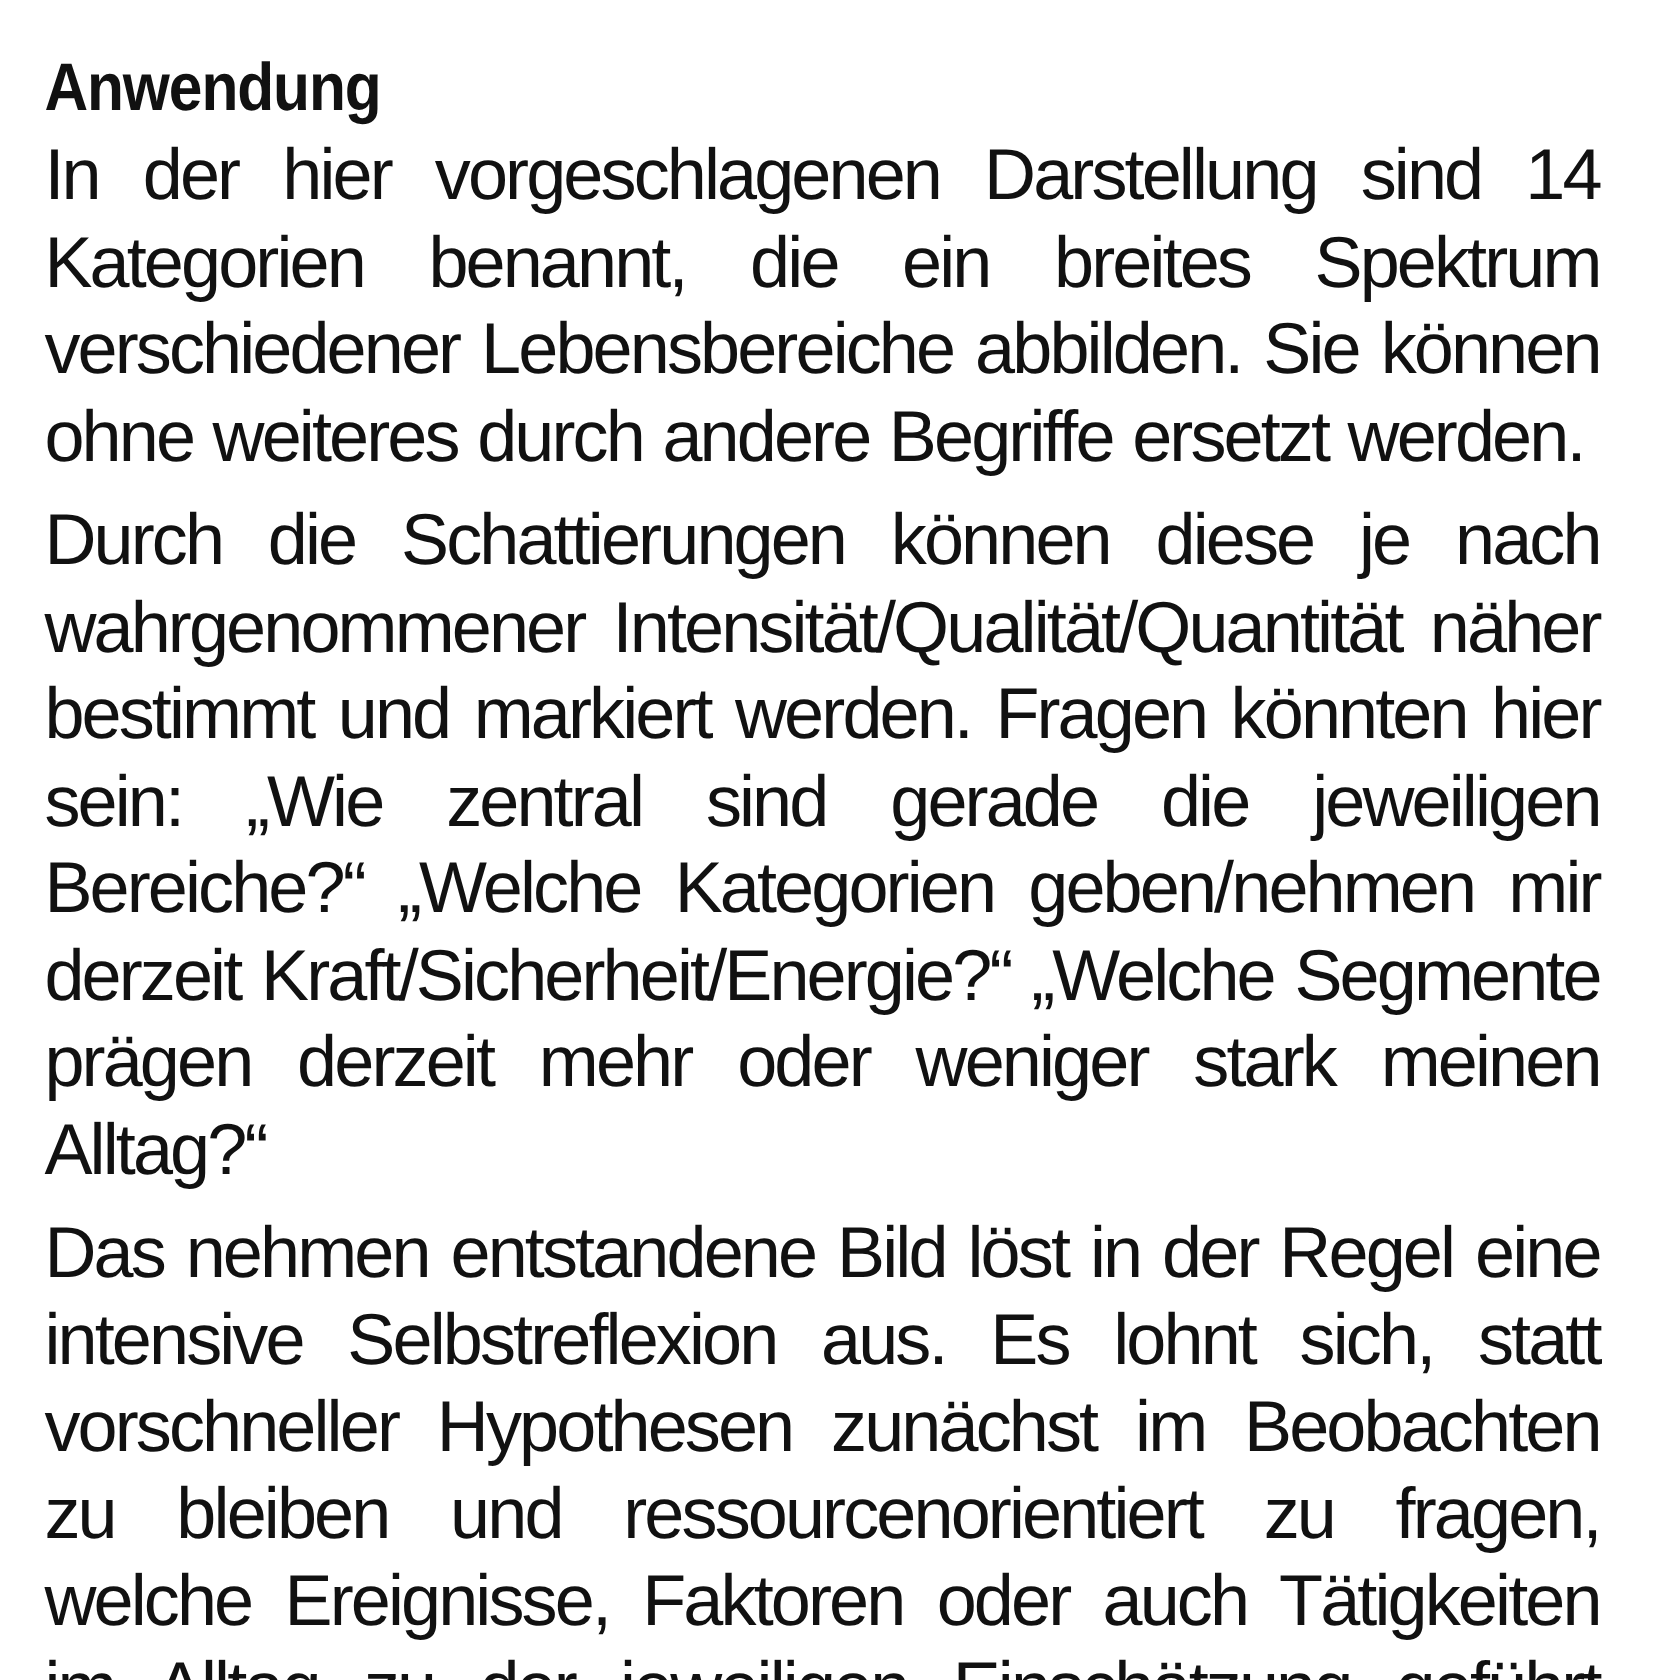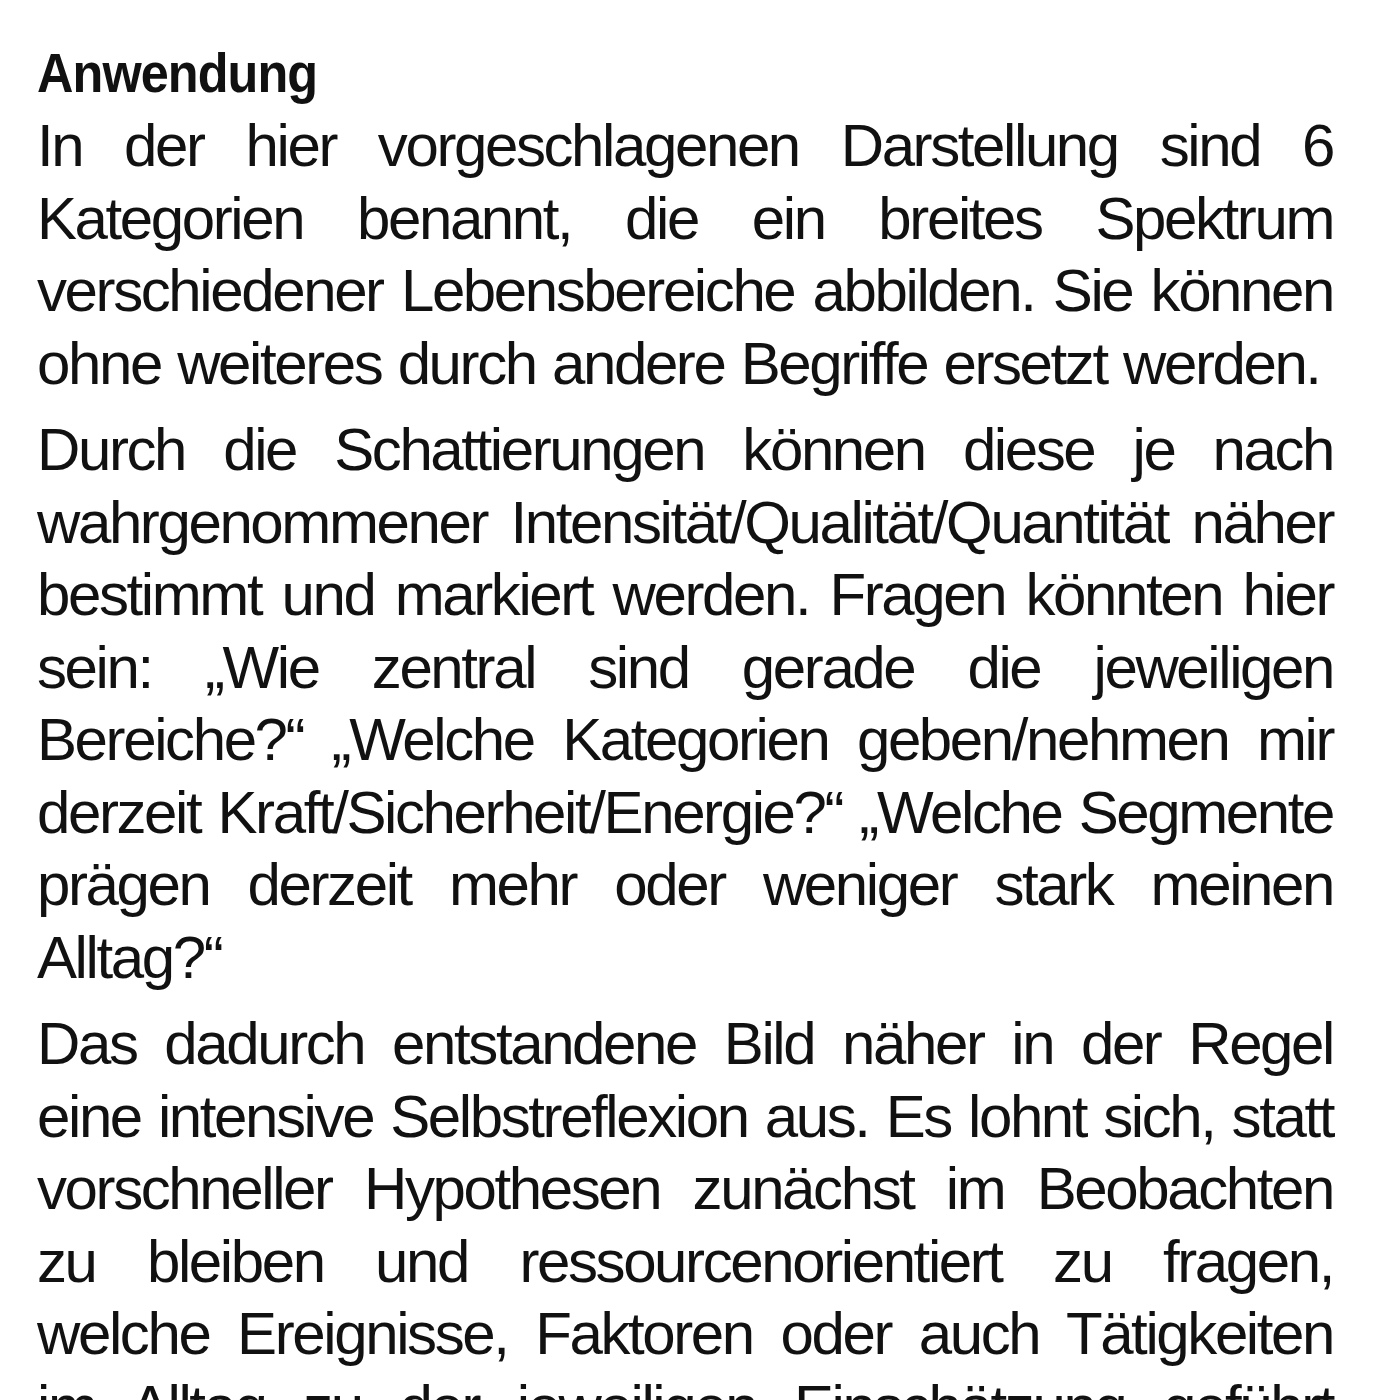--- a/index.html
+++ b/index.html
@@ -40,18 +40,18 @@
       word-spacing: 2px;
     }
     .para .it { }
   </style>
 </head>
 <body>
 
 <div class="doc">
   <h1 class="heading">Anwendung</h1>
 
-  <p class="para"><span>In der hier vorgeschlagenen Darstellung sind 6 Kategorien benannt, die ein breites Spektrum verschiedener Lebensbereiche abbilden. Sie können ohne weiteres durch andere Begriffe ersetzt werden.</span></p>
+  <p class="para"><span>In der hier vorgeschlagenen Darstellung sind 14 Kategorien benannt, die ein breites Spektrum verschiedener Lebensbereiche abbilden. Sie können ohne weiteres durch andere Begriffe ersetzt werden.</span></p>
 
   <p class="para"><span>Durch die Schattierungen können diese je nach wahrgenommener Intensität/Qualität/Quantität näher bestimmt und markiert werden. Fragen könnten hier sein: </span><span class="it">„Wie zentral sind gerade die jeweiligen Bereiche?“ „Welche Kategorien geben/nehmen mir derzeit Kraft/Sicherheit/Energie?“ „Welche Segmente prägen derzeit mehr oder weniger stark meinen Alltag?“</span></p>
 
-  <p class="para"><span>Das dadurch entstandene Bild näher in der Regel eine intensive Selbstreflexion aus. Es lohnt sich, statt vorschneller Hypothesen zunächst im Beobachten zu bleiben und </span><span class="it">ressourcenorientiert</span><span> zu fragen, welche Ereignisse, Faktoren oder auch Tätigkeiten im Alltag zu der jeweiligen Einschätzung geführt haben.</span></p>
+  <p class="para"><span>Das nehmen entstandene Bild löst in der Regel eine intensive Selbstreflexion aus. Es lohnt sich, statt vorschneller Hypothesen zunächst im Beobachten zu bleiben und </span><span class="it">ressourcenorientiert</span><span> zu fragen, welche Ereignisse, Faktoren oder auch Tätigkeiten im Alltag zu der jeweiligen Einschätzung geführt haben.</span></p>
 </div>
 
 </body></html>

